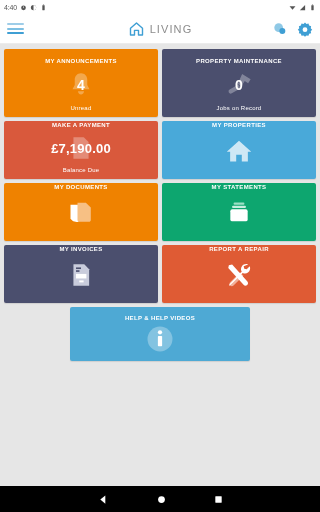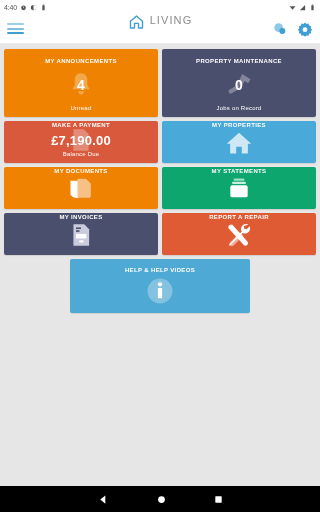--- a/index.html
+++ b/index.html
@@ -28,39 +28,39 @@
     border-bottom: 1px solid #ececec; position: relative;
   }
   .hamburger { width: 17px; display: flex; flex-direction: column; gap: 2.5px; cursor: pointer; }
   .hamburger span { display: block; height: 2px; border-radius: 1px; }
   .hamburger span:nth-child(1) { background: #9ecde8; }
   .hamburger span:nth-child(2) { background: #7dbfe2; }
   .hamburger span:nth-child(3) { background: #3f9fd4; }
 
   .brand {
     position: absolute; left: 0; right: 0; top: 0; bottom: 0;
-    display: flex; justify-content: center; gap: 5px;
+    display: flex; align-items: center; justify-content: center; gap: 5px;
     pointer-events: none;
   }
   .brand-mark { width: 17px; height: 16px; }
   .brand-text { font-size: 11px; letter-spacing: 1.1px; color: #8c8c8c; }
 
   .appbar-actions { margin-left: auto; display: flex; align-items: center; gap: 9px; z-index: 2; }
   .icon-btn { width: 16px; height: 16px; cursor: pointer; display: block; }
 
   
   .content { flex: 1 1 auto; background: #E6E6E6; padding: 5px 4px 0 4px; overflow: hidden; }
   .grid { display: grid; grid-template-columns: 1fr 1fr; gap: 4px; }
   .tile {
     position: relative; border-radius: 2px; overflow: hidden;
     display: flex; flex-direction: column; align-items: center;
     cursor: pointer; box-shadow: 0 1px 1px rgba(0,0,0,0.10);
   }
   .tile-tall { height: 68px; padding-top: 8px; }
-  .tile-short { height: 42px; }
+  .tile-short { height: 58px; }
   .tile-title {
     color: #FFFFFF; font-size: 6px; font-weight: bold; letter-spacing: 0.35px;
     text-align: center; line-height: 8px; text-transform: uppercase;
     padding: 0 4px; z-index: 3;
   }
   .tile-body {
     flex: 1 1 auto; width: 100%; position: relative;
     display: flex; align-items: center; justify-content: center;
   }
   .tile-glyph { position: absolute; opacity: 0.30; }

